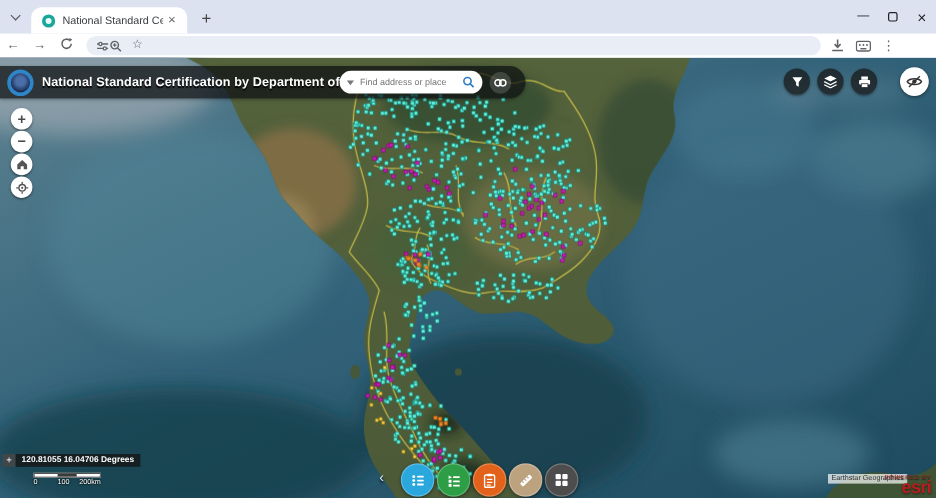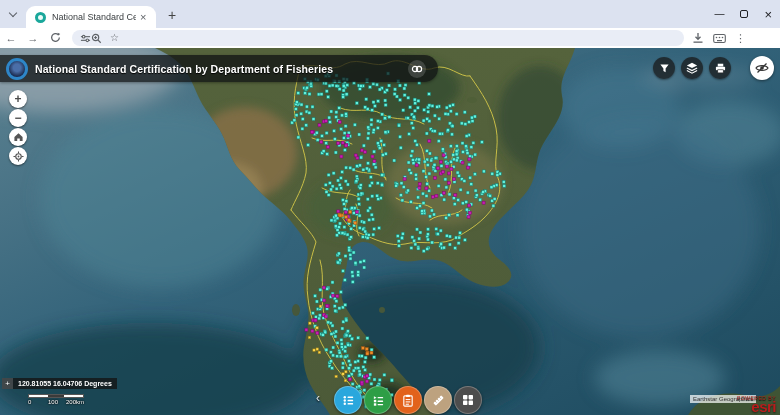--- a/index.html
+++ b/index.html
@@ -1012,20 +1012,28 @@
           <rect x="344.6" y="322.5" width="2.5" height="2.5" fill="#FFD84D" stroke="#9C7C10" stroke-width="0.5"></rect>
           <rect x="334.9" y="327.2" width="2.5" height="2.5" fill="#FFD84D" stroke="#9C7C10" stroke-width="0.5"></rect>
           <rect x="344.2" y="331.3" width="2.5" height="2.5" fill="#FFD84D" stroke="#9C7C10" stroke-width="0.5"></rect>
           <rect x="341.8" y="324.7" width="2.5" height="2.5" fill="#FFD84D" stroke="#9C7C10" stroke-width="0.5"></rect>
         </g>
     </svg>
 
     <div class="appbar">
       <div class="applogo"></div>
       <div class="apptitle">National Standard Certification by Department of Fisheries</div>
+      <div class="searchbox">
+        <span class="search-caret"></span>
+        <input class="search-input" type="text" placeholder="Find address or place" style="">
+        <svg width="11" height="11" viewBox="0 0 12 12">
+            <circle cx="5" cy="5" r="3.3" fill="none" stroke="#2E7CC3" stroke-width="1.5"></circle>
+            <line x1="7.5" y1="7.5" x2="10.5" y2="10.5" stroke="#2E7CC3" stroke-width="1.5"></line>
+          </svg>
+      </div>
       <div class="link-btn">
         <svg width="12" height="8" viewBox="0 0 12 8">
             <circle cx="4" cy="4" r="2.6" fill="none" stroke="#fff" stroke-width="1.2"></circle>
             <circle cx="8" cy="4" r="2.6" fill="none" stroke="#fff" stroke-width="1.2"></circle>
           </svg>
       </div>
     </div>
 
     <div class="tr-btn" style="left:653px;">
       <svg width="11" height="11" viewBox="0 0 12 12">

